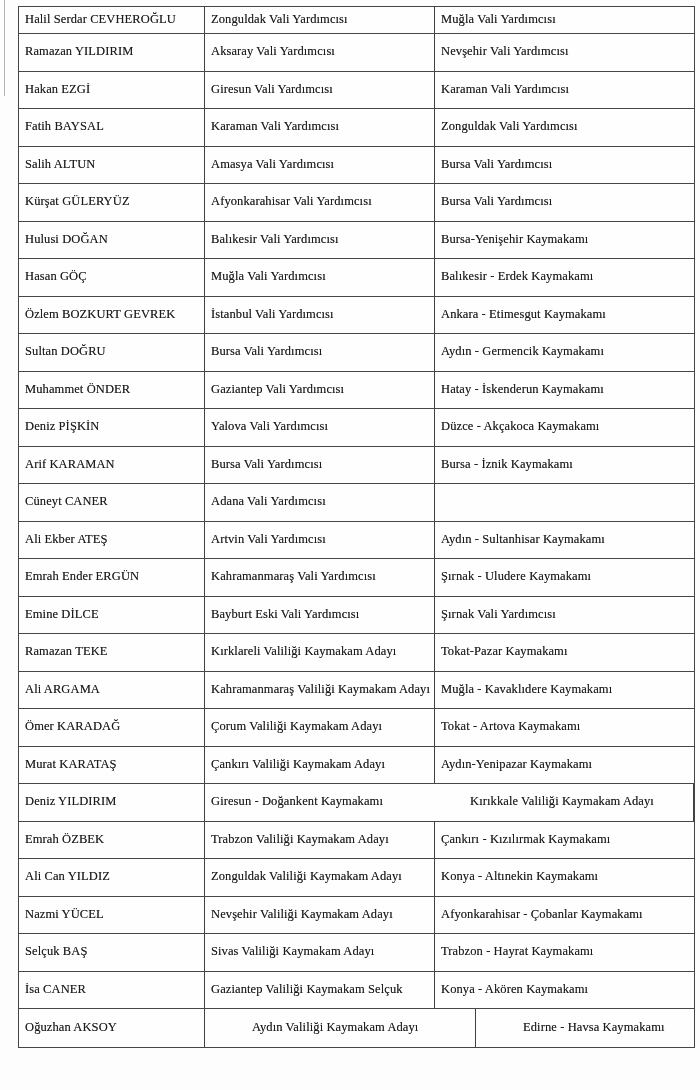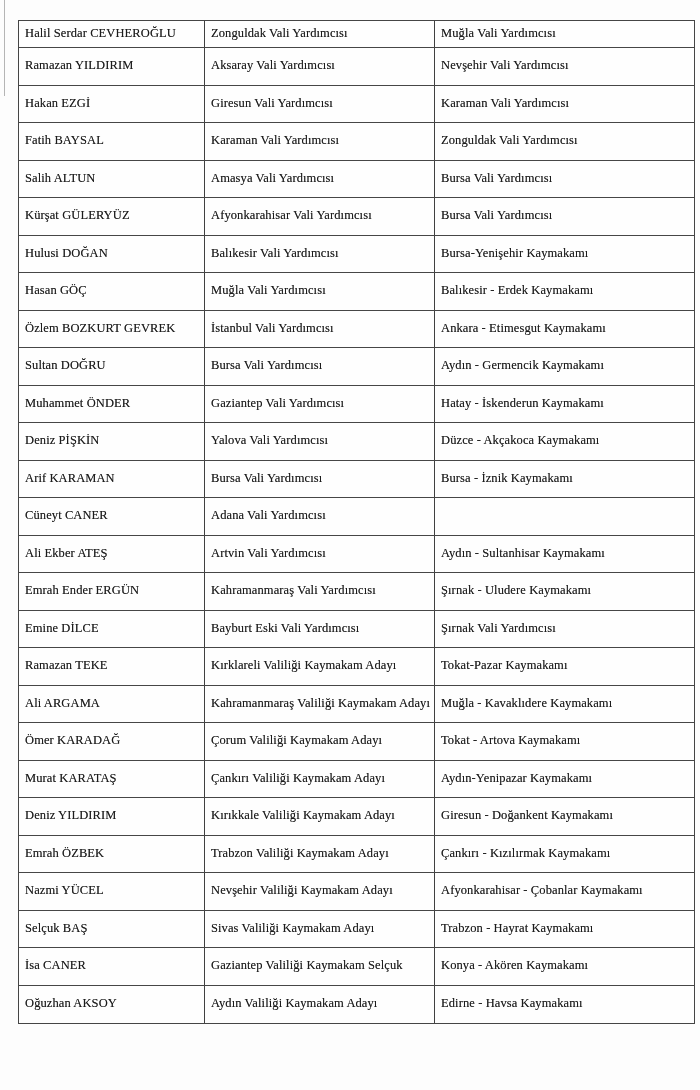--- a/index.html
+++ b/index.html
@@ -22,34 +22,34 @@
     position: absolute;
     left: 4px;
     top: 0;
     width: 1px;
     height: 96px;
     background: #b5b5b5;
   }
   .appointments-table {
     position: absolute;
     left: 18px;
-    top: 20px;
+    top: 6px;
     width: 677px;
     border: 1px solid #454545;
     box-sizing: border-box;
     background: #fefefe;
   }
   .row {
     display: flex;
     height: 37.5px;
     border-bottom: 1px solid #464646;
     box-sizing: border-box;
   }
   .row.first { height: 27px; }
-  .row:last-child { border-bottom: none; }
+  .row:last-child { border-bottom: none; gap: 41px; }
   .cell {
     display: flex;
     align-items: center;
     box-sizing: border-box;
     padding: 0 4px 0 6px;
     font-size: 12.5px;
     line-height: 1.1;
     color: #1c1c1c;
     letter-spacing: 0.1px;
     white-space: nowrap;
@@ -166,27 +166,32 @@
     <div class="cell c2">Çorum Valiliği Kaymakam Adayı</div>
     <div class="cell c3">Tokat - Artova Kaymakamı</div>
   </div>
       <div class="row">
     <div class="cell c1">Murat KARATAŞ</div>
     <div class="cell c2">Çankırı Valiliği Kaymakam Adayı</div>
     <div class="cell c3">Aydın-Yenipazar Kaymakamı</div>
   </div>
       <div class="row">
     <div class="cell c1">Deniz YILDIRIM</div>
+    <div class="cell c3">Giresun - Doğankent Kaymakamı</div>
     <div class="cell c2">Kırıkkale Valiliği Kaymakam Adayı</div>
-    <div class="cell c3">Giresun - Doğankent Kaymakamı</div>
   </div>
       <div class="row">
     <div class="cell c1">Emrah ÖZBEK</div>
     <div class="cell c2">Trabzon Valiliği Kaymakam Adayı</div>
     <div class="cell c3">Çankırı - Kızılırmak Kaymakamı</div>
+  </div>
+      <div class="row">
+    <div class="cell c1">Ali Can YILDIZ</div>
+    <div class="cell c2">Zonguldak Valiliği Kaymakam Adayı</div>
+    <div class="cell c3">Konya - Altınekin Kaymakamı</div>
   </div>
       <div class="row">
     <div class="cell c1">Nazmi YÜCEL</div>
     <div class="cell c2">Nevşehir Valiliği Kaymakam Adayı</div>
     <div class="cell c3">Afyonkarahisar - Çobanlar Kaymakamı</div>
   </div>
       <div class="row">
     <div class="cell c1">Selçuk BAŞ</div>
     <div class="cell c2">Sivas Valiliği Kaymakam Adayı</div>
     <div class="cell c3">Trabzon - Hayrat Kaymakamı</div>

